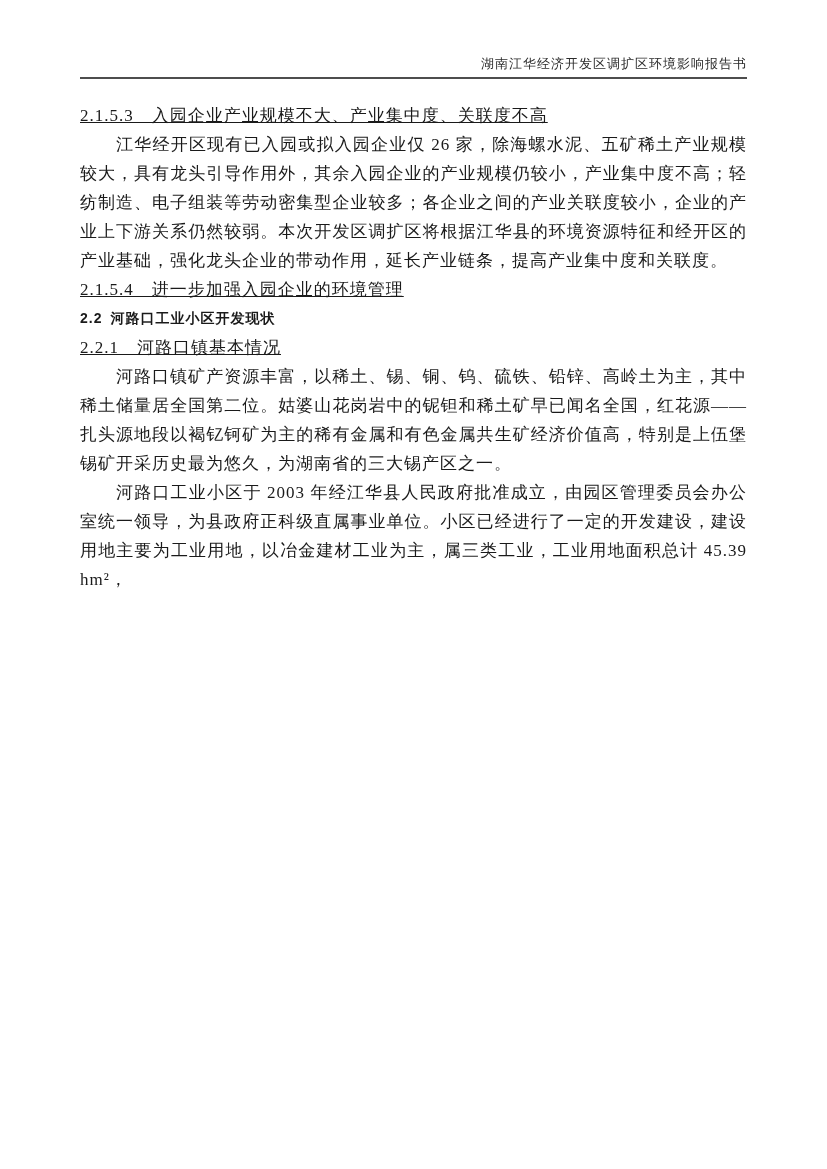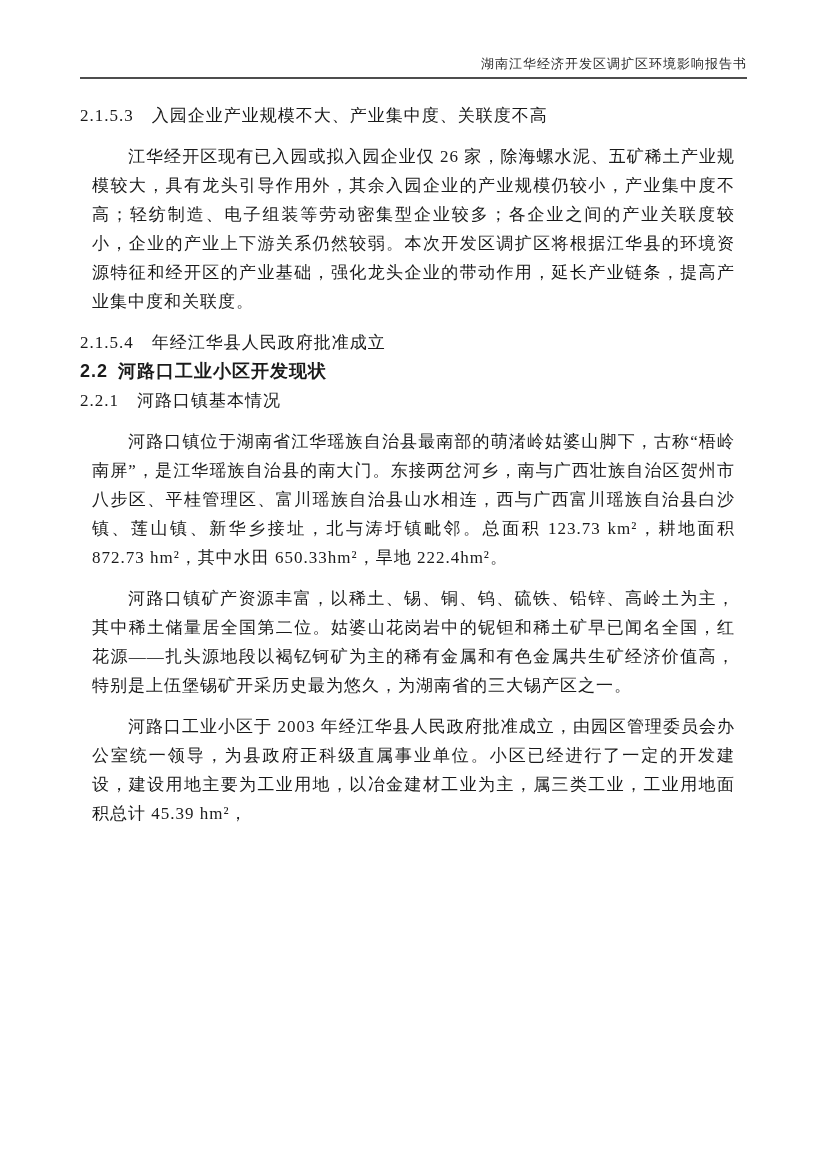--- a/index.html
+++ b/index.html
@@ -40,39 +40,40 @@
     top: 101px;
     left: 80px;
     width: 667px;
     font-size: 17px;
     line-height: 29px;
     letter-spacing: 1px;
     text-align: justify;
     text-justify: inter-ideograph;
   }
   .para {
-    margin: 12px;
+    margin: 0;
     text-indent: 36px;
   }
   .para-continuation {
     margin: 0;
     text-indent: 0;
   }
   .heading {
     margin: 0;
     text-indent: 0;
     font-weight: normal;
     text-align: left;
+    text-decoration: underline;
   }
   .heading-bold {
     margin: 0;
     text-indent: 0;
     font-family: "Liberation Sans", "DejaVu Sans", sans-serif;
     font-weight: bold;
-    font-size: 18px;
+    font-size: 14px;
     text-align: left;
   }
   .page-footer {
     position: absolute;
     top: 1091px;
     left: 4px;
     width: 827px;
     text-align: center;
     font-size: 13.5px;
     color: #222222;
@@ -87,28 +88,27 @@
 
   <div class="header-rule"></div>
 
   <div class="content">
 
 
     <p class="heading">2.1.5.3　入园企业产业规模不大、产业集中度、关联度不高</p>
 
     <p class="para">江华经开区现有已入园或拟入园企业仅 26 家，除海螺水泥、五矿稀土产业规模较大，具有龙头引导作用外，其余入园企业的产业规模仍较小，产业集中度不高；轻纺制造、电子组装等劳动密集型企业较多；各企业之间的产业关联度较小，企业的产业上下游关系仍然较弱。本次开发区调扩区将根据江华县的环境资源特征和经开区的产业基础，强化龙头企业的带动作用，延长产业链条，提高产业集中度和关联度。</p>
 
-    <p class="heading">2.1.5.4　年经江华县人民政府批准成立</p>
+    <p class="heading">2.1.5.4　进一步加强入园企业的环境管理</p>
 
 
     <p class="heading-bold">2.2 河路口工业小区开发现状</p>
 
     <p class="heading">2.2.1　河路口镇基本情况</p>
 
-    <p class="para">河路口镇位于湖南省江华瑶族自治县最南部的萌渚岭姑婆山脚下，古称“梧岭南屏”，是江华瑶族自治县的南大门。东接两岔河乡，南与广西壮族自治区贺州市八步区、平桂管理区、富川瑶族自治县山水相连，西与广西富川瑶族自治县白沙镇、莲山镇、新华乡接址，北与涛圩镇毗邻。总面积 123.73 km²，耕地面积 872.73 hm²，其中水田 650.33hm²，旱地 222.4hm²。</p>
 
     <p class="para">河路口镇矿产资源丰富，以稀土、锡、铜、钨、硫铁、铅锌、高岭土为主，其中稀土储量居全国第二位。姑婆山花岗岩中的铌钽和稀土矿早已闻名全国，红花源——扎头源地段以褐钇钶矿为主的稀有金属和有色金属共生矿经济价值高，特别是上伍堡锡矿开采历史最为悠久，为湖南省的三大锡产区之一。</p>
 
 
     <p class="para">河路口工业小区于 2003 年经江华县人民政府批准成立，由园区管理委员会办公室统一领导，为县政府正科级直属事业单位。小区已经进行了一定的开发建设，建设用地主要为工业用地，以冶金建材工业为主，属三类工业，工业用地面积总计 45.39 hm²，</p>
 
   </div>
 
   <div class="page-footer">34</div>
 

